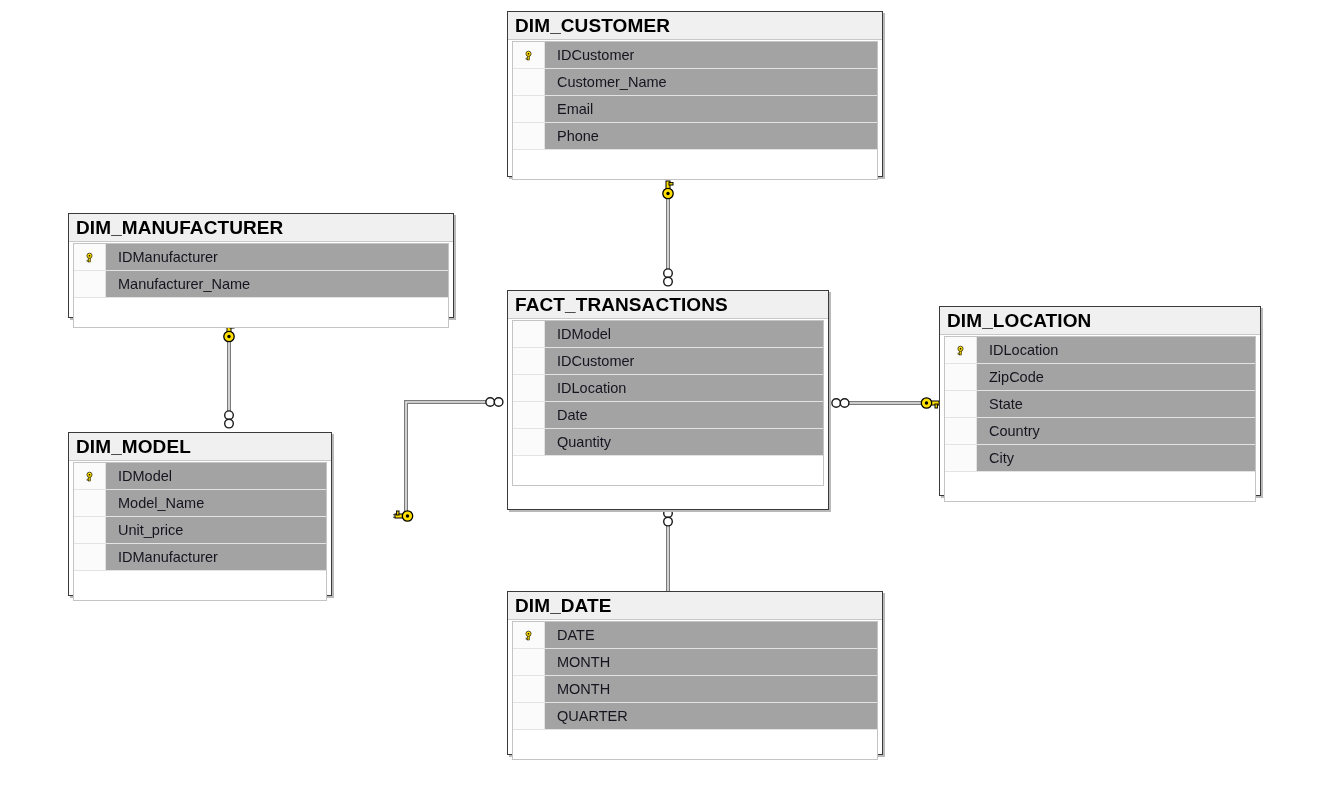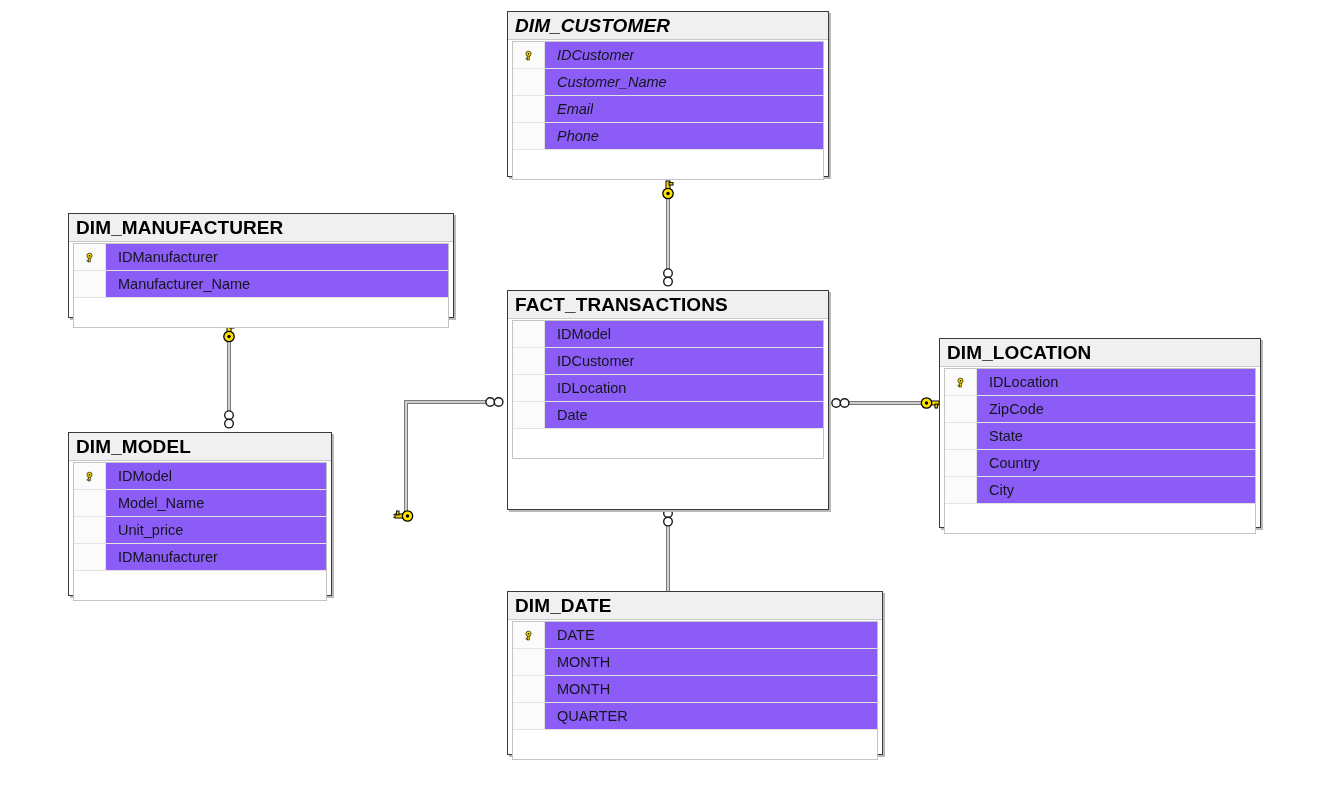--- a/index.html
+++ b/index.html
@@ -34,21 +34,21 @@
     color:#000000;
     letter-spacing:0.1px;
     line-height:19px;
     white-space:nowrap;
   }
   .entity-grid{
     margin:1px 4px 4px 4px;
     border:1px solid #c4c4c4;
     border-bottom:1px solid #c4c4c4;
     box-sizing:border-box;
-    background:#8b5cf6;
+    background:#a3a3a3;
   }
   .field-row{
     display:flex;
     align-items:center;
     height:27px;
     border-bottom:1px solid #e3e3e3;
     box-sizing:border-box;
   }
   .field-row:last-child{border-bottom:none;}
   .field-gutter{
@@ -174,21 +174,21 @@
       </svg>
       <svg width="26" height="26" viewBox="0 0 26 26" x="655" y="505">
         <g transform="rotate(90 13 13)">
           <ellipse cx="8.2" cy="13" rx="4.3" ry="4.3" fill="#ffffff" stroke="#1a1a1a" stroke-width="1.4"></ellipse>
           <ellipse cx="16.6" cy="13" rx="4.3" ry="4.3" fill="#ffffff" stroke="#1a1a1a" stroke-width="1.4"></ellipse>
         </g>
       </svg>
     </svg>
 
   <div id="entity-layer">
-      <div class="entity" style="left: 507px; top: 11px; width: 322px; height: 166px; font-style: italic;">
+      <div class="entity" style="left: 507px; top: 11px; width: 376px; height: 166px;">
         <div class="entity-header">
           <span class="entity-title">DIM_CUSTOMER</span>
         </div>
         <div class="entity-grid">
           <div class="field-row">
             <div class="field-gutter">
               <svg width="13" height="16" viewBox="0 0 22 22" class="key-cell-icon">
                 <g transform="rotate(90 11 11)">
                   <rect x="10" y="9" width="10" height="4" fill="#ffe000" stroke="#000000" stroke-width="1"></rect>
                   <rect x="16" y="12" width="2.4" height="4" fill="#ffe000" stroke="#000000" stroke-width="1"></rect>
@@ -286,24 +286,28 @@
             <div class="field-name">IDCustomer</div>
           </div>
           <div class="field-row">
             <div class="field-gutter"></div>
             <div class="field-name">IDLocation</div>
           </div>
           <div class="field-row">
             <div class="field-gutter"></div>
             <div class="field-name">Date</div>
           </div>
-          <div class="field-row empty-row"></div>
-        </div>
-      </div>
-      <div class="entity" style="left: 939px; top: 306px; width: 322px; height: 190px; margin-top: 32px;">
+          <div class="field-row">
+            <div class="field-gutter"></div>
+            <div class="field-name">Quantity</div>
+          </div>
+          <div class="field-row empty-row"></div>
+        </div>
+      </div>
+      <div class="entity" style="left: 939px; top: 306px; width: 322px; height: 190px;">
         <div class="entity-header">
           <span class="entity-title">DIM_LOCATION</span>
         </div>
         <div class="entity-grid">
           <div class="field-row">
             <div class="field-gutter">
               <svg width="13" height="16" viewBox="0 0 22 22" class="key-cell-icon">
                 <g transform="rotate(90 11 11)">
                   <rect x="10" y="9" width="10" height="4" fill="#ffe000" stroke="#000000" stroke-width="1"></rect>
                   <rect x="16" y="12" width="2.4" height="4" fill="#ffe000" stroke="#000000" stroke-width="1"></rect>

